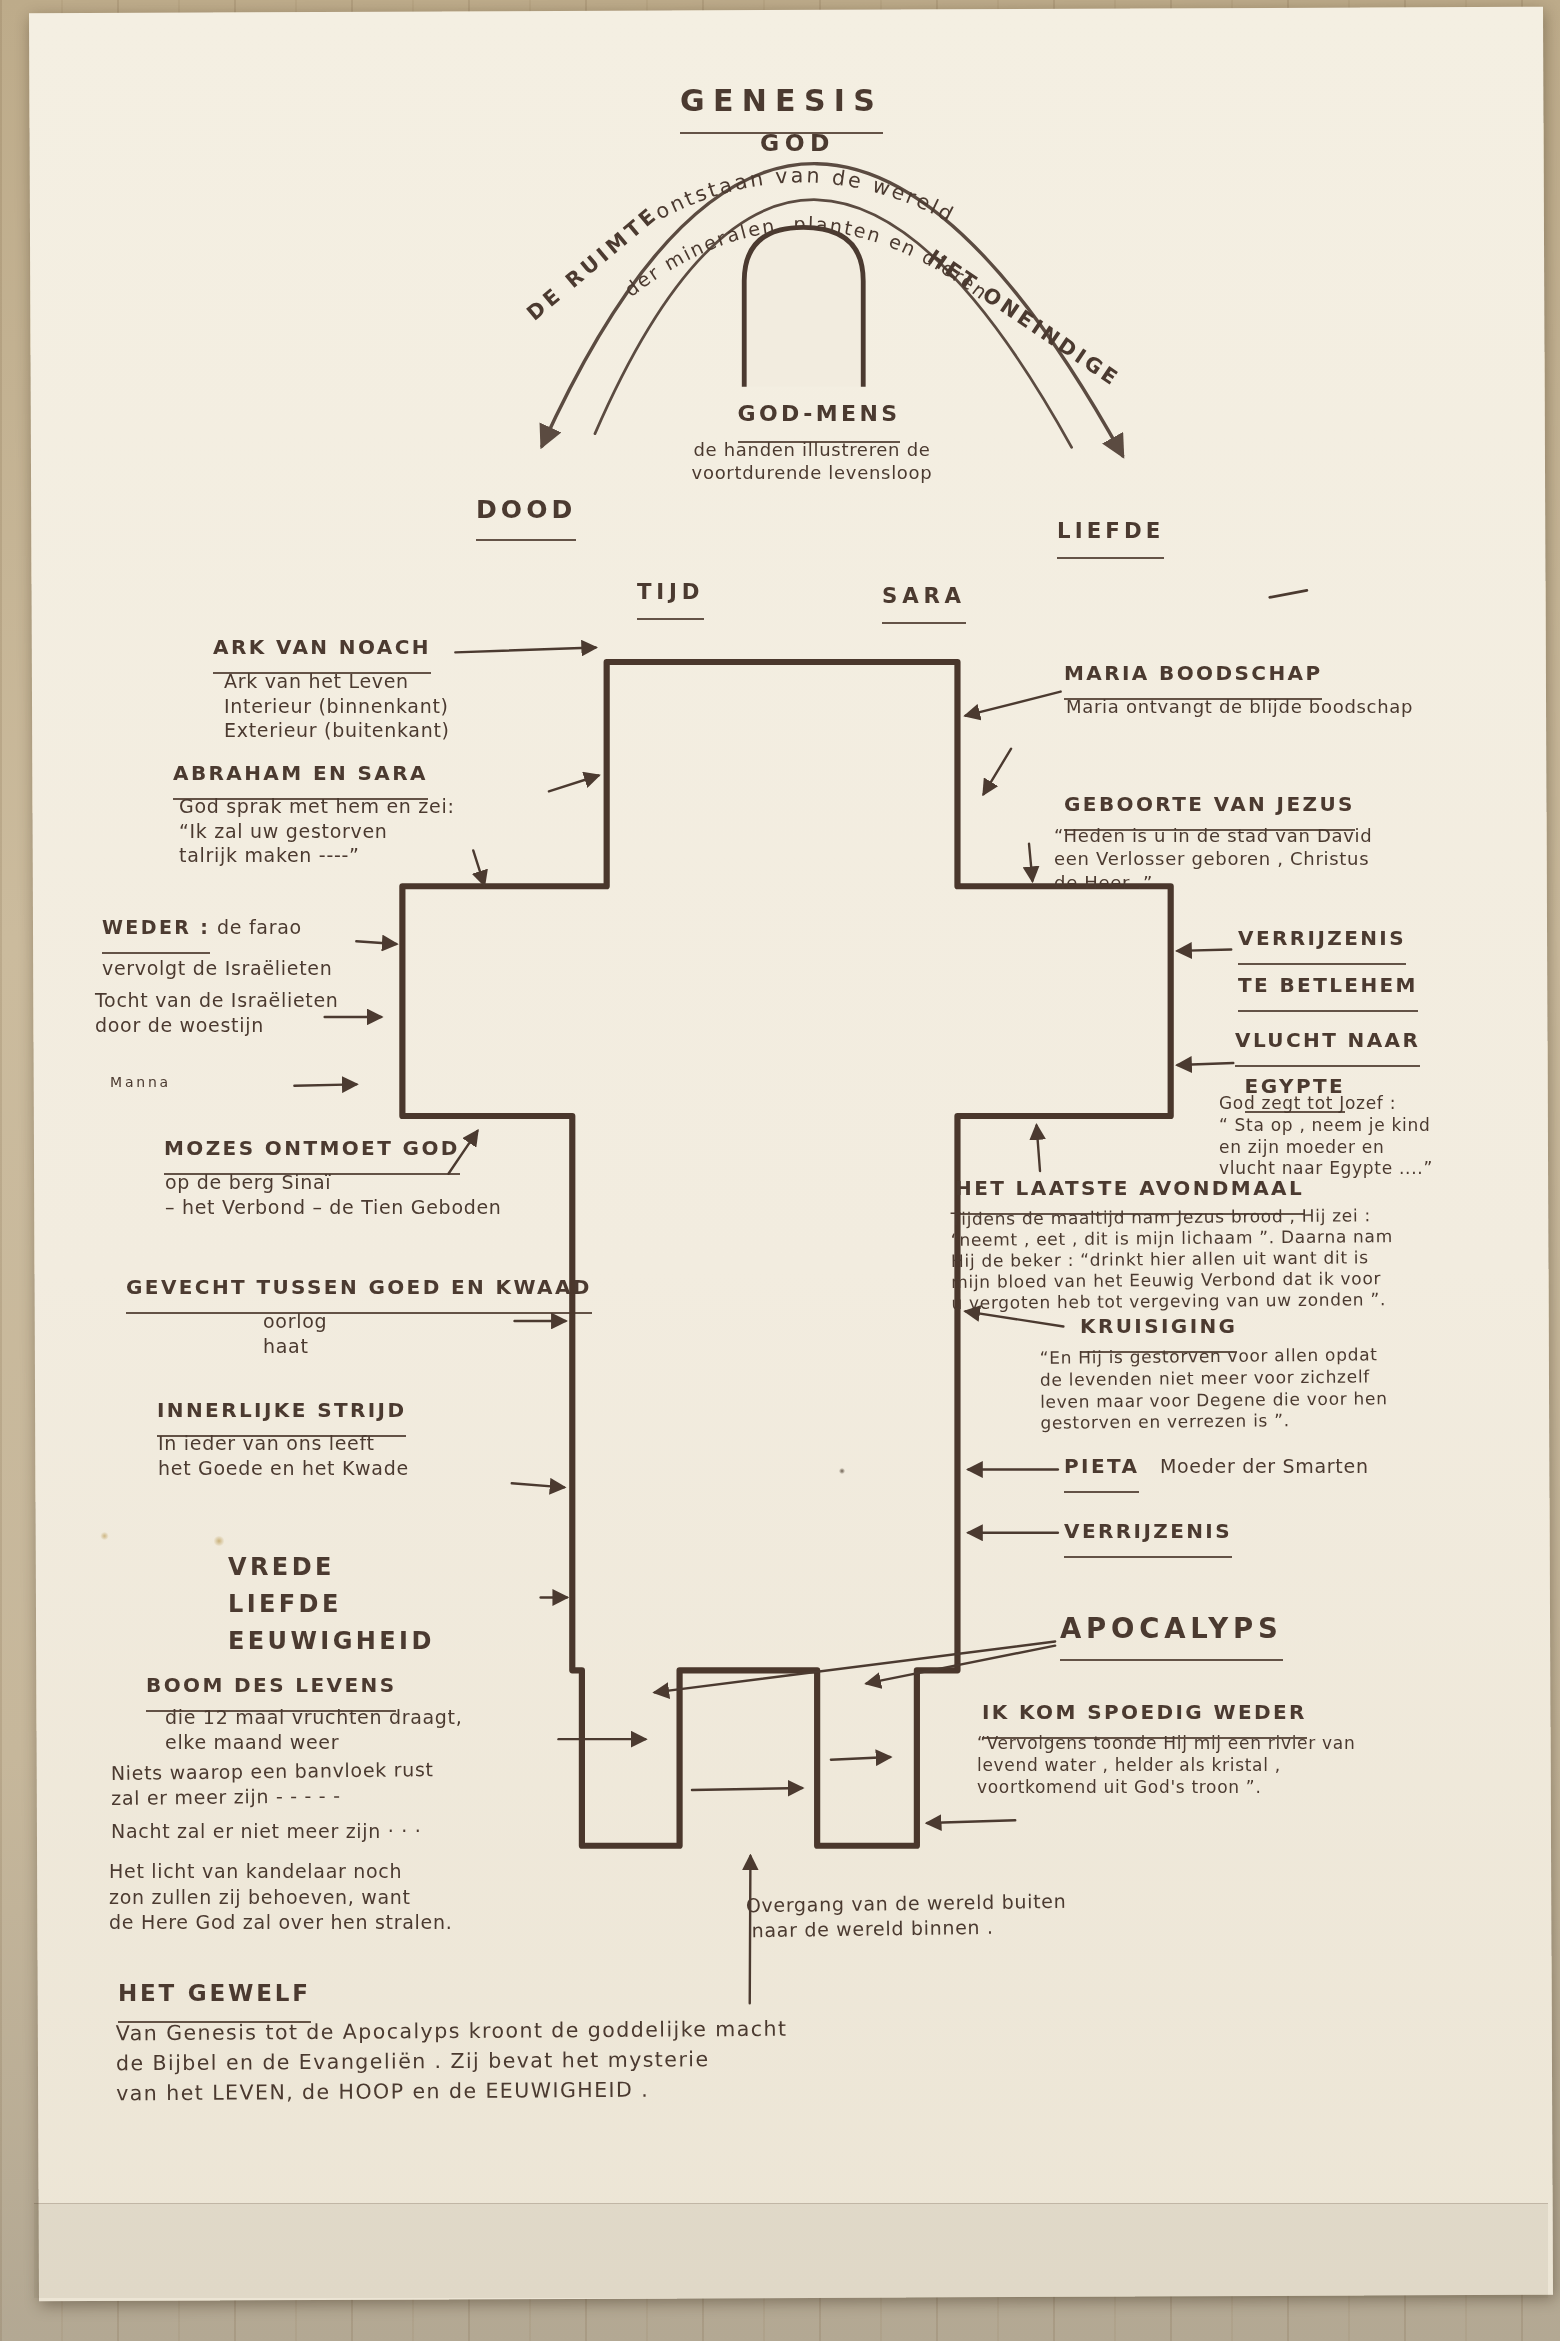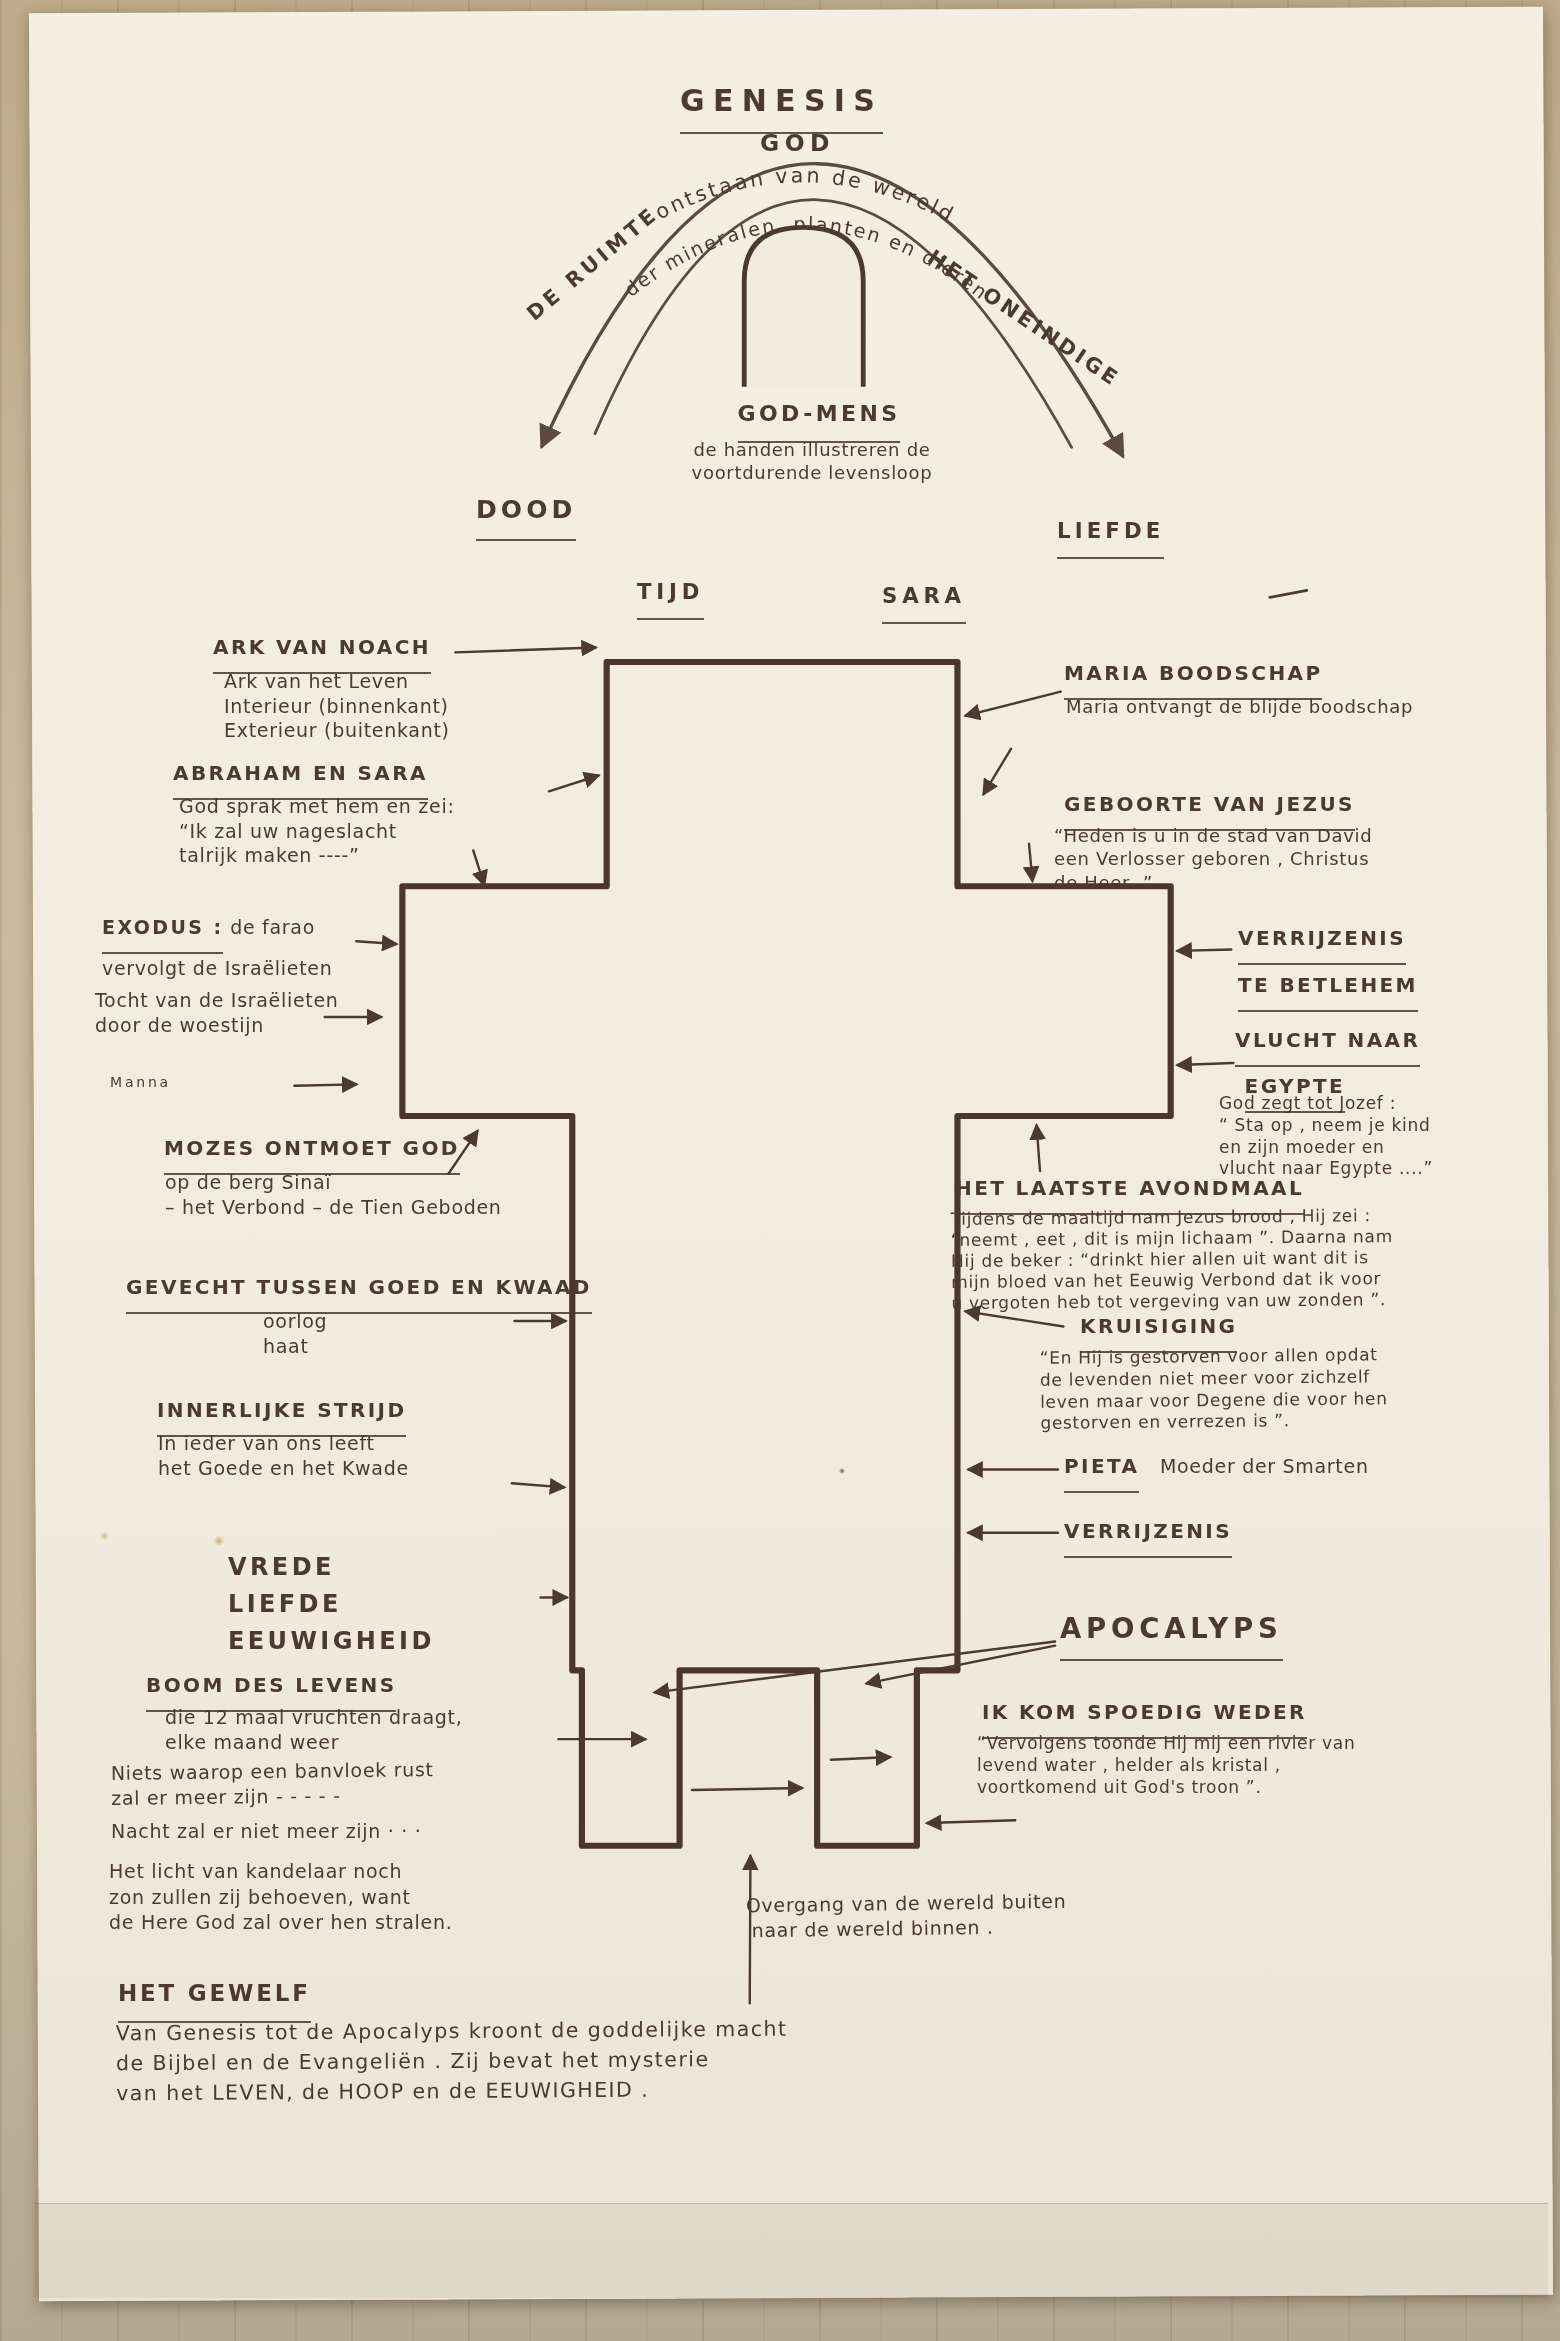--- a/index.html
+++ b/index.html
@@ -116,26 +116,26 @@
     <div class="ann" style="left:213px;top:634px;"><span class="h">ARK VAN NOACH</span></div>
     <div class="ann" style="left:224px;top:669px;font-size:19px;">
       <div>Ark van het Leven</div>
       <div>Interieur (binnenkant)</div>
       <div>Exterieur (buitenkant)</div>
     </div>
 
     <div class="ann" style="left:173px;top:760px;"><span class="h">ABRAHAM EN SARA</span></div>
     <div class="ann" style="left:179px;top:794px;font-size:19px;">
       <div>God sprak met hem en zei:</div>
-      <div>“Ik zal uw nageslacht</div>
+      <div>“Ik zal uw gestorven</div>
       <div>talrijk maken ----”</div>
     </div>
 
     <div class="ann" style="left:102px;top:915px;font-size:19px;">
-      <div><span class="h" style="font-size:19px;">EXODUS :</span> <span>de farao</span></div>
+      <div><span class="h" style="font-size:19px;">WEDER :</span> <span>de farao</span></div>
       <div style="margin-top:2.8px;">vervolgt de Israëlieten</div>
     </div>
 
     <div class="ann" style="left:95px;top:988px;font-size:19px;">
       <div>Tocht van de Israëlieten</div>
       <div>door de woestijn</div>
     </div>
 
     <div class="ann" style="left:110px;top:1073px;font-size:14px;letter-spacing:2.8px;">Manna</div>
 

